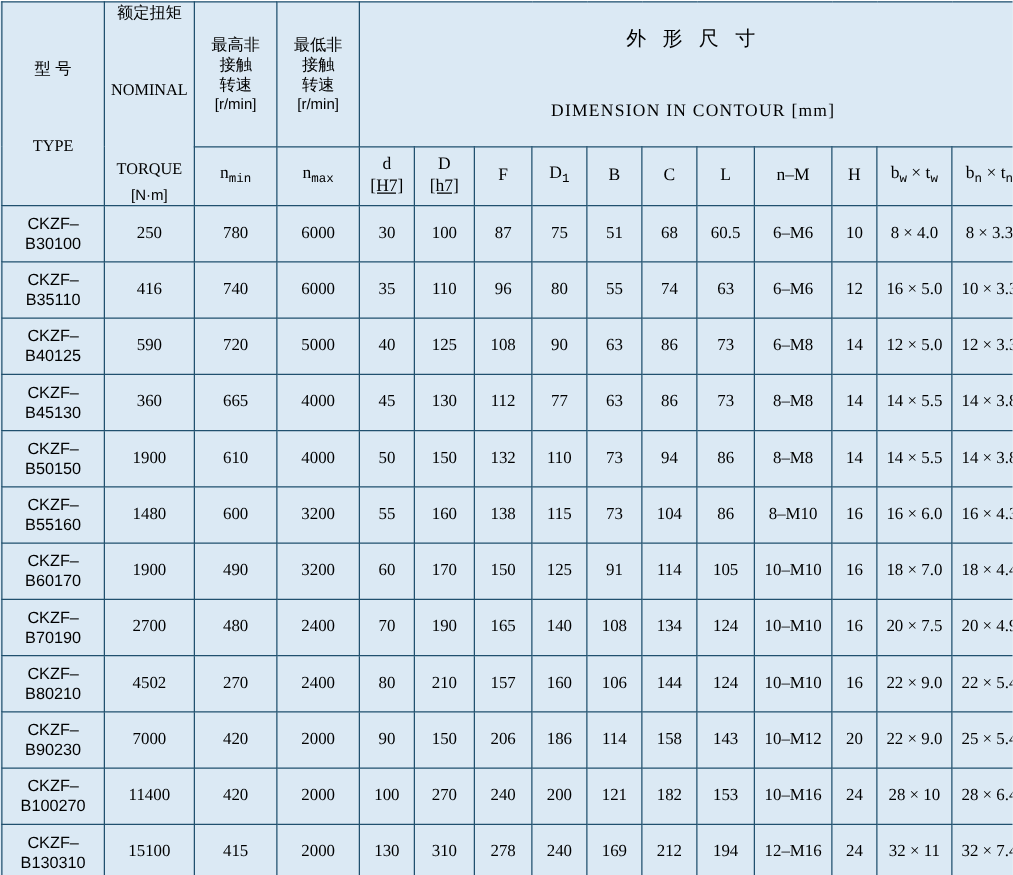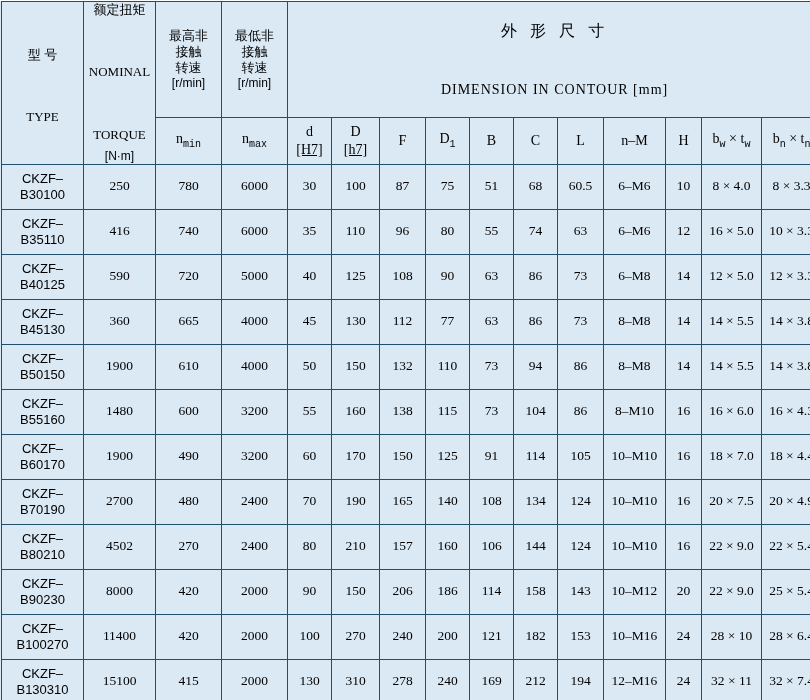--- a/index.html
+++ b/index.html
@@ -350,21 +350,21 @@
           <td class="data">106</td>
           <td class="data">144</td>
           <td class="data">124</td>
           <td class="data">10–M10</td>
           <td class="data">16</td>
           <td class="data">22 × 9.0</td>
           <td class="data">22 × 5.4</td>
         </tr>
         <tr>
           <td class="data type">CKZF–B90230</td>
-          <td class="data">8000</td>
+          <td class="data">7000</td>
           <td class="data">420</td>
           <td class="data">2000</td>
           <td class="data">90</td>
           <td class="data">150</td>
           <td class="data">206</td>
           <td class="data">186</td>
           <td class="data">114</td>
           <td class="data">158</td>
           <td class="data">143</td>
           <td class="data">10–M12</td>

